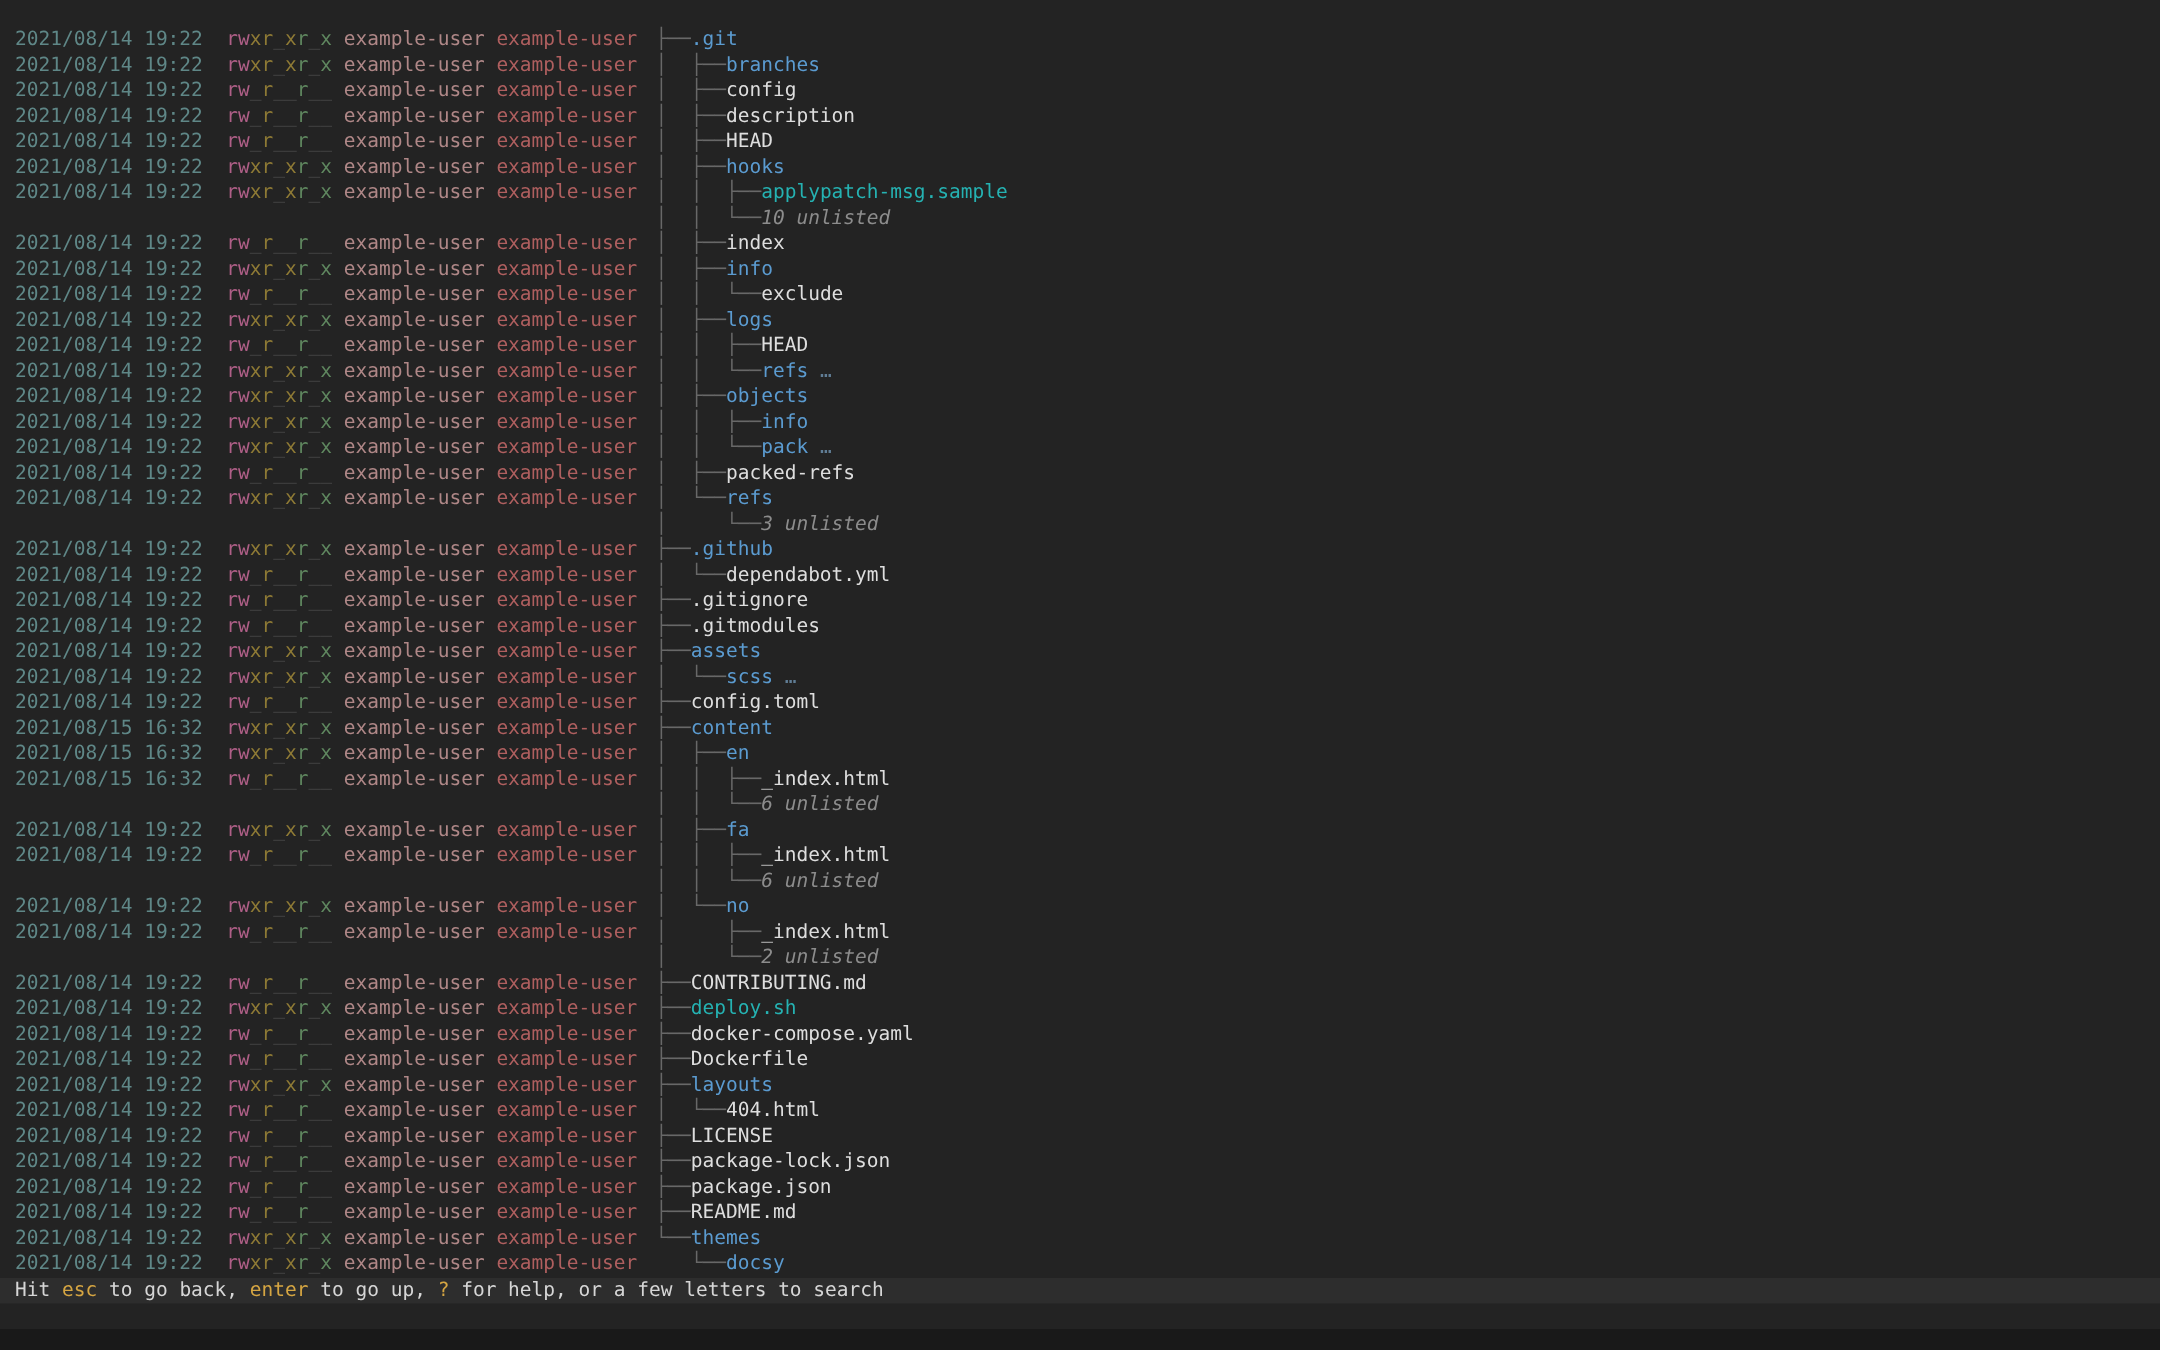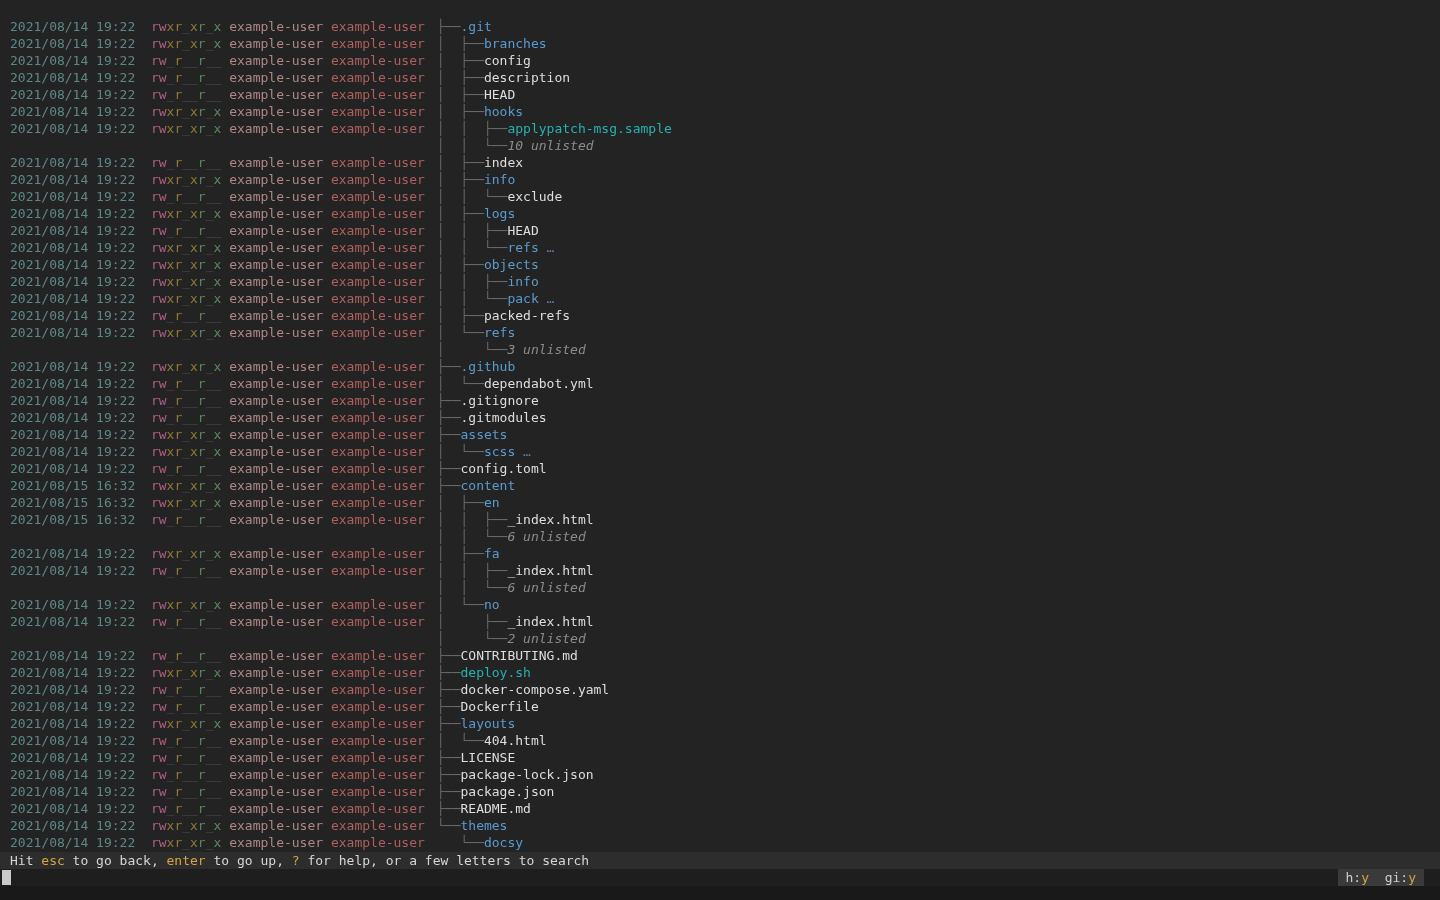--- a/index.html
+++ b/index.html
@@ -48,20 +48,16 @@
 </head>
 <body>
 
 <div class="screen">
 
 
   <div class="rows" id="tree-rows"><div class="row"><span class="meta"><span style="color: rgb(95, 135, 135);">2021/08/14 19:22</span>  <span><span style="color: rgb(175, 95, 135);">r</span><span style="color: rgb(175, 95, 135);">w</span><span style="color: rgb(142, 122, 53);">x</span><span style="color: rgb(142, 122, 53);">r</span><span style="color: rgb(77, 77, 77);">_</span><span style="color: rgb(142, 122, 53);">x</span><span style="color: rgb(95, 135, 95);">r</span><span style="color: rgb(77, 77, 77);">_</span><span style="color: rgb(95, 135, 95);">x</span></span> <span style="color: rgb(175, 135, 135);">example-user</span> <span style="color: rgb(175, 95, 95);">example-user</span></span><span class="prefix" style="color: rgb(104, 104, 104);">├──</span><span style="color: rgb(91, 155, 208);">.git</span></div><div class="row"><span class="meta"><span style="color: rgb(95, 135, 135);">2021/08/14 19:22</span>  <span><span style="color: rgb(175, 95, 135);">r</span><span style="color: rgb(175, 95, 135);">w</span><span style="color: rgb(142, 122, 53);">x</span><span style="color: rgb(142, 122, 53);">r</span><span style="color: rgb(77, 77, 77);">_</span><span style="color: rgb(142, 122, 53);">x</span><span style="color: rgb(95, 135, 95);">r</span><span style="color: rgb(77, 77, 77);">_</span><span style="color: rgb(95, 135, 95);">x</span></span> <span style="color: rgb(175, 135, 135);">example-user</span> <span style="color: rgb(175, 95, 95);">example-user</span></span><span class="prefix" style="color: rgb(104, 104, 104);">│  ├──</span><span style="color: rgb(91, 155, 208);">branches</span></div><div class="row"><span class="meta"><span style="color: rgb(95, 135, 135);">2021/08/14 19:22</span>  <span><span style="color: rgb(175, 95, 135);">r</span><span style="color: rgb(175, 95, 135);">w</span><span style="color: rgb(77, 77, 77);">_</span><span style="color: rgb(142, 122, 53);">r</span><span style="color: rgb(77, 77, 77);">_</span><span style="color: rgb(77, 77, 77);">_</span><span style="color: rgb(95, 135, 95);">r</span><span style="color: rgb(77, 77, 77);">_</span><span style="color: rgb(77, 77, 77);">_</span></span> <span style="color: rgb(175, 135, 135);">example-user</span> <span style="color: rgb(175, 95, 95);">example-user</span></span><span class="prefix" style="color: rgb(104, 104, 104);">│  ├──</span><span style="color: rgb(222, 222, 222);">config</span></div><div class="row"><span class="meta"><span style="color: rgb(95, 135, 135);">2021/08/14 19:22</span>  <span><span style="color: rgb(175, 95, 135);">r</span><span style="color: rgb(175, 95, 135);">w</span><span style="color: rgb(77, 77, 77);">_</span><span style="color: rgb(142, 122, 53);">r</span><span style="color: rgb(77, 77, 77);">_</span><span style="color: rgb(77, 77, 77);">_</span><span style="color: rgb(95, 135, 95);">r</span><span style="color: rgb(77, 77, 77);">_</span><span style="color: rgb(77, 77, 77);">_</span></span> <span style="color: rgb(175, 135, 135);">example-user</span> <span style="color: rgb(175, 95, 95);">example-user</span></span><span class="prefix" style="color: rgb(104, 104, 104);">│  ├──</span><span style="color: rgb(222, 222, 222);">description</span></div><div class="row"><span class="meta"><span style="color: rgb(95, 135, 135);">2021/08/14 19:22</span>  <span><span style="color: rgb(175, 95, 135);">r</span><span style="color: rgb(175, 95, 135);">w</span><span style="color: rgb(77, 77, 77);">_</span><span style="color: rgb(142, 122, 53);">r</span><span style="color: rgb(77, 77, 77);">_</span><span style="color: rgb(77, 77, 77);">_</span><span style="color: rgb(95, 135, 95);">r</span><span style="color: rgb(77, 77, 77);">_</span><span style="color: rgb(77, 77, 77);">_</span></span> <span style="color: rgb(175, 135, 135);">example-user</span> <span style="color: rgb(175, 95, 95);">example-user</span></span><span class="prefix" style="color: rgb(104, 104, 104);">│  ├──</span><span style="color: rgb(222, 222, 222);">HEAD</span></div><div class="row"><span class="meta"><span style="color: rgb(95, 135, 135);">2021/08/14 19:22</span>  <span><span style="color: rgb(175, 95, 135);">r</span><span style="color: rgb(175, 95, 135);">w</span><span style="color: rgb(142, 122, 53);">x</span><span style="color: rgb(142, 122, 53);">r</span><span style="color: rgb(77, 77, 77);">_</span><span style="color: rgb(142, 122, 53);">x</span><span style="color: rgb(95, 135, 95);">r</span><span style="color: rgb(77, 77, 77);">_</span><span style="color: rgb(95, 135, 95);">x</span></span> <span style="color: rgb(175, 135, 135);">example-user</span> <span style="color: rgb(175, 95, 95);">example-user</span></span><span class="prefix" style="color: rgb(104, 104, 104);">│  ├──</span><span style="color: rgb(91, 155, 208);">hooks</span></div><div class="row"><span class="meta"><span style="color: rgb(95, 135, 135);">2021/08/14 19:22</span>  <span><span style="color: rgb(175, 95, 135);">r</span><span style="color: rgb(175, 95, 135);">w</span><span style="color: rgb(142, 122, 53);">x</span><span style="color: rgb(142, 122, 53);">r</span><span style="color: rgb(77, 77, 77);">_</span><span style="color: rgb(142, 122, 53);">x</span><span style="color: rgb(95, 135, 95);">r</span><span style="color: rgb(77, 77, 77);">_</span><span style="color: rgb(95, 135, 95);">x</span></span> <span style="color: rgb(175, 135, 135);">example-user</span> <span style="color: rgb(175, 95, 95);">example-user</span></span><span class="prefix" style="color: rgb(104, 104, 104);">│  │  ├──</span><span style="color: rgb(37, 178, 178);">applypatch-msg.sample</span></div><div class="row"><span class="meta"></span><span class="prefix" style="color: rgb(104, 104, 104);">│  │  └──</span><span class="name-unlisted" style="color: rgb(140, 140, 140);">10 unlisted</span></div><div class="row"><span class="meta"><span style="color: rgb(95, 135, 135);">2021/08/14 19:22</span>  <span><span style="color: rgb(175, 95, 135);">r</span><span style="color: rgb(175, 95, 135);">w</span><span style="color: rgb(77, 77, 77);">_</span><span style="color: rgb(142, 122, 53);">r</span><span style="color: rgb(77, 77, 77);">_</span><span style="color: rgb(77, 77, 77);">_</span><span style="color: rgb(95, 135, 95);">r</span><span style="color: rgb(77, 77, 77);">_</span><span style="color: rgb(77, 77, 77);">_</span></span> <span style="color: rgb(175, 135, 135);">example-user</span> <span style="color: rgb(175, 95, 95);">example-user</span></span><span class="prefix" style="color: rgb(104, 104, 104);">│  ├──</span><span style="color: rgb(222, 222, 222);">index</span></div><div class="row"><span class="meta"><span style="color: rgb(95, 135, 135);">2021/08/14 19:22</span>  <span><span style="color: rgb(175, 95, 135);">r</span><span style="color: rgb(175, 95, 135);">w</span><span style="color: rgb(142, 122, 53);">x</span><span style="color: rgb(142, 122, 53);">r</span><span style="color: rgb(77, 77, 77);">_</span><span style="color: rgb(142, 122, 53);">x</span><span style="color: rgb(95, 135, 95);">r</span><span style="color: rgb(77, 77, 77);">_</span><span style="color: rgb(95, 135, 95);">x</span></span> <span style="color: rgb(175, 135, 135);">example-user</span> <span style="color: rgb(175, 95, 95);">example-user</span></span><span class="prefix" style="color: rgb(104, 104, 104);">│  ├──</span><span style="color: rgb(91, 155, 208);">info</span></div><div class="row"><span class="meta"><span style="color: rgb(95, 135, 135);">2021/08/14 19:22</span>  <span><span style="color: rgb(175, 95, 135);">r</span><span style="color: rgb(175, 95, 135);">w</span><span style="color: rgb(77, 77, 77);">_</span><span style="color: rgb(142, 122, 53);">r</span><span style="color: rgb(77, 77, 77);">_</span><span style="color: rgb(77, 77, 77);">_</span><span style="color: rgb(95, 135, 95);">r</span><span style="color: rgb(77, 77, 77);">_</span><span style="color: rgb(77, 77, 77);">_</span></span> <span style="color: rgb(175, 135, 135);">example-user</span> <span style="color: rgb(175, 95, 95);">example-user</span></span><span class="prefix" style="color: rgb(104, 104, 104);">│  │  └──</span><span style="color: rgb(222, 222, 222);">exclude</span></div><div class="row"><span class="meta"><span style="color: rgb(95, 135, 135);">2021/08/14 19:22</span>  <span><span style="color: rgb(175, 95, 135);">r</span><span style="color: rgb(175, 95, 135);">w</span><span style="color: rgb(142, 122, 53);">x</span><span style="color: rgb(142, 122, 53);">r</span><span style="color: rgb(77, 77, 77);">_</span><span style="color: rgb(142, 122, 53);">x</span><span style="color: rgb(95, 135, 95);">r</span><span style="color: rgb(77, 77, 77);">_</span><span style="color: rgb(95, 135, 95);">x</span></span> <span style="color: rgb(175, 135, 135);">example-user</span> <span style="color: rgb(175, 95, 95);">example-user</span></span><span class="prefix" style="color: rgb(104, 104, 104);">│  ├──</span><span style="color: rgb(91, 155, 208);">logs</span></div><div class="row"><span class="meta"><span style="color: rgb(95, 135, 135);">2021/08/14 19:22</span>  <span><span style="color: rgb(175, 95, 135);">r</span><span style="color: rgb(175, 95, 135);">w</span><span style="color: rgb(77, 77, 77);">_</span><span style="color: rgb(142, 122, 53);">r</span><span style="color: rgb(77, 77, 77);">_</span><span style="color: rgb(77, 77, 77);">_</span><span style="color: rgb(95, 135, 95);">r</span><span style="color: rgb(77, 77, 77);">_</span><span style="color: rgb(77, 77, 77);">_</span></span> <span style="color: rgb(175, 135, 135);">example-user</span> <span style="color: rgb(175, 95, 95);">example-user</span></span><span class="prefix" style="color: rgb(104, 104, 104);">│  │  ├──</span><span style="color: rgb(222, 222, 222);">HEAD</span></div><div class="row"><span class="meta"><span style="color: rgb(95, 135, 135);">2021/08/14 19:22</span>  <span><span style="color: rgb(175, 95, 135);">r</span><span style="color: rgb(175, 95, 135);">w</span><span style="color: rgb(142, 122, 53);">x</span><span style="color: rgb(142, 122, 53);">r</span><span style="color: rgb(77, 77, 77);">_</span><span style="color: rgb(142, 122, 53);">x</span><span style="color: rgb(95, 135, 95);">r</span><span style="color: rgb(77, 77, 77);">_</span><span style="color: rgb(95, 135, 95);">x</span></span> <span style="color: rgb(175, 135, 135);">example-user</span> <span style="color: rgb(175, 95, 95);">example-user</span></span><span class="prefix" style="color: rgb(104, 104, 104);">│  │  └──</span><span style="color: rgb(91, 155, 208);">refs</span><span style="color: rgb(96, 125, 149);"> …</span></div><div class="row"><span class="meta"><span style="color: rgb(95, 135, 135);">2021/08/14 19:22</span>  <span><span style="color: rgb(175, 95, 135);">r</span><span style="color: rgb(175, 95, 135);">w</span><span style="color: rgb(142, 122, 53);">x</span><span style="color: rgb(142, 122, 53);">r</span><span style="color: rgb(77, 77, 77);">_</span><span style="color: rgb(142, 122, 53);">x</span><span style="color: rgb(95, 135, 95);">r</span><span style="color: rgb(77, 77, 77);">_</span><span style="color: rgb(95, 135, 95);">x</span></span> <span style="color: rgb(175, 135, 135);">example-user</span> <span style="color: rgb(175, 95, 95);">example-user</span></span><span class="prefix" style="color: rgb(104, 104, 104);">│  ├──</span><span style="color: rgb(91, 155, 208);">objects</span></div><div class="row"><span class="meta"><span style="color: rgb(95, 135, 135);">2021/08/14 19:22</span>  <span><span style="color: rgb(175, 95, 135);">r</span><span style="color: rgb(175, 95, 135);">w</span><span style="color: rgb(142, 122, 53);">x</span><span style="color: rgb(142, 122, 53);">r</span><span style="color: rgb(77, 77, 77);">_</span><span style="color: rgb(142, 122, 53);">x</span><span style="color: rgb(95, 135, 95);">r</span><span style="color: rgb(77, 77, 77);">_</span><span style="color: rgb(95, 135, 95);">x</span></span> <span style="color: rgb(175, 135, 135);">example-user</span> <span style="color: rgb(175, 95, 95);">example-user</span></span><span class="prefix" style="color: rgb(104, 104, 104);">│  │  ├──</span><span style="color: rgb(91, 155, 208);">info</span></div><div class="row"><span class="meta"><span style="color: rgb(95, 135, 135);">2021/08/14 19:22</span>  <span><span style="color: rgb(175, 95, 135);">r</span><span style="color: rgb(175, 95, 135);">w</span><span style="color: rgb(142, 122, 53);">x</span><span style="color: rgb(142, 122, 53);">r</span><span style="color: rgb(77, 77, 77);">_</span><span style="color: rgb(142, 122, 53);">x</span><span style="color: rgb(95, 135, 95);">r</span><span style="color: rgb(77, 77, 77);">_</span><span style="color: rgb(95, 135, 95);">x</span></span> <span style="color: rgb(175, 135, 135);">example-user</span> <span style="color: rgb(175, 95, 95);">example-user</span></span><span class="prefix" style="color: rgb(104, 104, 104);">│  │  └──</span><span style="color: rgb(91, 155, 208);">pack</span><span style="color: rgb(96, 125, 149);"> …</span></div><div class="row"><span class="meta"><span style="color: rgb(95, 135, 135);">2021/08/14 19:22</span>  <span><span style="color: rgb(175, 95, 135);">r</span><span style="color: rgb(175, 95, 135);">w</span><span style="color: rgb(77, 77, 77);">_</span><span style="color: rgb(142, 122, 53);">r</span><span style="color: rgb(77, 77, 77);">_</span><span style="color: rgb(77, 77, 77);">_</span><span style="color: rgb(95, 135, 95);">r</span><span style="color: rgb(77, 77, 77);">_</span><span style="color: rgb(77, 77, 77);">_</span></span> <span style="color: rgb(175, 135, 135);">example-user</span> <span style="color: rgb(175, 95, 95);">example-user</span></span><span class="prefix" style="color: rgb(104, 104, 104);">│  ├──</span><span style="color: rgb(222, 222, 222);">packed-refs</span></div><div class="row"><span class="meta"><span style="color: rgb(95, 135, 135);">2021/08/14 19:22</span>  <span><span style="color: rgb(175, 95, 135);">r</span><span style="color: rgb(175, 95, 135);">w</span><span style="color: rgb(142, 122, 53);">x</span><span style="color: rgb(142, 122, 53);">r</span><span style="color: rgb(77, 77, 77);">_</span><span style="color: rgb(142, 122, 53);">x</span><span style="color: rgb(95, 135, 95);">r</span><span style="color: rgb(77, 77, 77);">_</span><span style="color: rgb(95, 135, 95);">x</span></span> <span style="color: rgb(175, 135, 135);">example-user</span> <span style="color: rgb(175, 95, 95);">example-user</span></span><span class="prefix" style="color: rgb(104, 104, 104);">│  └──</span><span style="color: rgb(91, 155, 208);">refs</span></div><div class="row"><span class="meta"></span><span class="prefix" style="color: rgb(104, 104, 104);">│     └──</span><span class="name-unlisted" style="color: rgb(140, 140, 140);">3 unlisted</span></div><div class="row"><span class="meta"><span style="color: rgb(95, 135, 135);">2021/08/14 19:22</span>  <span><span style="color: rgb(175, 95, 135);">r</span><span style="color: rgb(175, 95, 135);">w</span><span style="color: rgb(142, 122, 53);">x</span><span style="color: rgb(142, 122, 53);">r</span><span style="color: rgb(77, 77, 77);">_</span><span style="color: rgb(142, 122, 53);">x</span><span style="color: rgb(95, 135, 95);">r</span><span style="color: rgb(77, 77, 77);">_</span><span style="color: rgb(95, 135, 95);">x</span></span> <span style="color: rgb(175, 135, 135);">example-user</span> <span style="color: rgb(175, 95, 95);">example-user</span></span><span class="prefix" style="color: rgb(104, 104, 104);">├──</span><span style="color: rgb(91, 155, 208);">.github</span></div><div class="row"><span class="meta"><span style="color: rgb(95, 135, 135);">2021/08/14 19:22</span>  <span><span style="color: rgb(175, 95, 135);">r</span><span style="color: rgb(175, 95, 135);">w</span><span style="color: rgb(77, 77, 77);">_</span><span style="color: rgb(142, 122, 53);">r</span><span style="color: rgb(77, 77, 77);">_</span><span style="color: rgb(77, 77, 77);">_</span><span style="color: rgb(95, 135, 95);">r</span><span style="color: rgb(77, 77, 77);">_</span><span style="color: rgb(77, 77, 77);">_</span></span> <span style="color: rgb(175, 135, 135);">example-user</span> <span style="color: rgb(175, 95, 95);">example-user</span></span><span class="prefix" style="color: rgb(104, 104, 104);">│  └──</span><span style="color: rgb(222, 222, 222);">dependabot.yml</span></div><div class="row"><span class="meta"><span style="color: rgb(95, 135, 135);">2021/08/14 19:22</span>  <span><span style="color: rgb(175, 95, 135);">r</span><span style="color: rgb(175, 95, 135);">w</span><span style="color: rgb(77, 77, 77);">_</span><span style="color: rgb(142, 122, 53);">r</span><span style="color: rgb(77, 77, 77);">_</span><span style="color: rgb(77, 77, 77);">_</span><span style="color: rgb(95, 135, 95);">r</span><span style="color: rgb(77, 77, 77);">_</span><span style="color: rgb(77, 77, 77);">_</span></span> <span style="color: rgb(175, 135, 135);">example-user</span> <span style="color: rgb(175, 95, 95);">example-user</span></span><span class="prefix" style="color: rgb(104, 104, 104);">├──</span><span style="color: rgb(222, 222, 222);">.gitignore</span></div><div class="row"><span class="meta"><span style="color: rgb(95, 135, 135);">2021/08/14 19:22</span>  <span><span style="color: rgb(175, 95, 135);">r</span><span style="color: rgb(175, 95, 135);">w</span><span style="color: rgb(77, 77, 77);">_</span><span style="color: rgb(142, 122, 53);">r</span><span style="color: rgb(77, 77, 77);">_</span><span style="color: rgb(77, 77, 77);">_</span><span style="color: rgb(95, 135, 95);">r</span><span style="color: rgb(77, 77, 77);">_</span><span style="color: rgb(77, 77, 77);">_</span></span> <span style="color: rgb(175, 135, 135);">example-user</span> <span style="color: rgb(175, 95, 95);">example-user</span></span><span class="prefix" style="color: rgb(104, 104, 104);">├──</span><span style="color: rgb(222, 222, 222);">.gitmodules</span></div><div class="row"><span class="meta"><span style="color: rgb(95, 135, 135);">2021/08/14 19:22</span>  <span><span style="color: rgb(175, 95, 135);">r</span><span style="color: rgb(175, 95, 135);">w</span><span style="color: rgb(142, 122, 53);">x</span><span style="color: rgb(142, 122, 53);">r</span><span style="color: rgb(77, 77, 77);">_</span><span style="color: rgb(142, 122, 53);">x</span><span style="color: rgb(95, 135, 95);">r</span><span style="color: rgb(77, 77, 77);">_</span><span style="color: rgb(95, 135, 95);">x</span></span> <span style="color: rgb(175, 135, 135);">example-user</span> <span style="color: rgb(175, 95, 95);">example-user</span></span><span class="prefix" style="color: rgb(104, 104, 104);">├──</span><span style="color: rgb(91, 155, 208);">assets</span></div><div class="row"><span class="meta"><span style="color: rgb(95, 135, 135);">2021/08/14 19:22</span>  <span><span style="color: rgb(175, 95, 135);">r</span><span style="color: rgb(175, 95, 135);">w</span><span style="color: rgb(142, 122, 53);">x</span><span style="color: rgb(142, 122, 53);">r</span><span style="color: rgb(77, 77, 77);">_</span><span style="color: rgb(142, 122, 53);">x</span><span style="color: rgb(95, 135, 95);">r</span><span style="color: rgb(77, 77, 77);">_</span><span style="color: rgb(95, 135, 95);">x</span></span> <span style="color: rgb(175, 135, 135);">example-user</span> <span style="color: rgb(175, 95, 95);">example-user</span></span><span class="prefix" style="color: rgb(104, 104, 104);">│  └──</span><span style="color: rgb(91, 155, 208);">scss</span><span style="color: rgb(96, 125, 149);"> …</span></div><div class="row"><span class="meta"><span style="color: rgb(95, 135, 135);">2021/08/14 19:22</span>  <span><span style="color: rgb(175, 95, 135);">r</span><span style="color: rgb(175, 95, 135);">w</span><span style="color: rgb(77, 77, 77);">_</span><span style="color: rgb(142, 122, 53);">r</span><span style="color: rgb(77, 77, 77);">_</span><span style="color: rgb(77, 77, 77);">_</span><span style="color: rgb(95, 135, 95);">r</span><span style="color: rgb(77, 77, 77);">_</span><span style="color: rgb(77, 77, 77);">_</span></span> <span style="color: rgb(175, 135, 135);">example-user</span> <span style="color: rgb(175, 95, 95);">example-user</span></span><span class="prefix" style="color: rgb(104, 104, 104);">├──</span><span style="color: rgb(222, 222, 222);">config.toml</span></div><div class="row"><span class="meta"><span style="color: rgb(95, 135, 135);">2021/08/15 16:32</span>  <span><span style="color: rgb(175, 95, 135);">r</span><span style="color: rgb(175, 95, 135);">w</span><span style="color: rgb(142, 122, 53);">x</span><span style="color: rgb(142, 122, 53);">r</span><span style="color: rgb(77, 77, 77);">_</span><span style="color: rgb(142, 122, 53);">x</span><span style="color: rgb(95, 135, 95);">r</span><span style="color: rgb(77, 77, 77);">_</span><span style="color: rgb(95, 135, 95);">x</span></span> <span style="color: rgb(175, 135, 135);">example-user</span> <span style="color: rgb(175, 95, 95);">example-user</span></span><span class="prefix" style="color: rgb(104, 104, 104);">├──</span><span style="color: rgb(91, 155, 208);">content</span></div><div class="row"><span class="meta"><span style="color: rgb(95, 135, 135);">2021/08/15 16:32</span>  <span><span style="color: rgb(175, 95, 135);">r</span><span style="color: rgb(175, 95, 135);">w</span><span style="color: rgb(142, 122, 53);">x</span><span style="color: rgb(142, 122, 53);">r</span><span style="color: rgb(77, 77, 77);">_</span><span style="color: rgb(142, 122, 53);">x</span><span style="color: rgb(95, 135, 95);">r</span><span style="color: rgb(77, 77, 77);">_</span><span style="color: rgb(95, 135, 95);">x</span></span> <span style="color: rgb(175, 135, 135);">example-user</span> <span style="color: rgb(175, 95, 95);">example-user</span></span><span class="prefix" style="color: rgb(104, 104, 104);">│  ├──</span><span style="color: rgb(91, 155, 208);">en</span></div><div class="row"><span class="meta"><span style="color: rgb(95, 135, 135);">2021/08/15 16:32</span>  <span><span style="color: rgb(175, 95, 135);">r</span><span style="color: rgb(175, 95, 135);">w</span><span style="color: rgb(77, 77, 77);">_</span><span style="color: rgb(142, 122, 53);">r</span><span style="color: rgb(77, 77, 77);">_</span><span style="color: rgb(77, 77, 77);">_</span><span style="color: rgb(95, 135, 95);">r</span><span style="color: rgb(77, 77, 77);">_</span><span style="color: rgb(77, 77, 77);">_</span></span> <span style="color: rgb(175, 135, 135);">example-user</span> <span style="color: rgb(175, 95, 95);">example-user</span></span><span class="prefix" style="color: rgb(104, 104, 104);">│  │  ├──</span><span style="color: rgb(222, 222, 222);">_index.html</span></div><div class="row"><span class="meta"></span><span class="prefix" style="color: rgb(104, 104, 104);">│  │  └──</span><span class="name-unlisted" style="color: rgb(140, 140, 140);">6 unlisted</span></div><div class="row"><span class="meta"><span style="color: rgb(95, 135, 135);">2021/08/14 19:22</span>  <span><span style="color: rgb(175, 95, 135);">r</span><span style="color: rgb(175, 95, 135);">w</span><span style="color: rgb(142, 122, 53);">x</span><span style="color: rgb(142, 122, 53);">r</span><span style="color: rgb(77, 77, 77);">_</span><span style="color: rgb(142, 122, 53);">x</span><span style="color: rgb(95, 135, 95);">r</span><span style="color: rgb(77, 77, 77);">_</span><span style="color: rgb(95, 135, 95);">x</span></span> <span style="color: rgb(175, 135, 135);">example-user</span> <span style="color: rgb(175, 95, 95);">example-user</span></span><span class="prefix" style="color: rgb(104, 104, 104);">│  ├──</span><span style="color: rgb(91, 155, 208);">fa</span></div><div class="row"><span class="meta"><span style="color: rgb(95, 135, 135);">2021/08/14 19:22</span>  <span><span style="color: rgb(175, 95, 135);">r</span><span style="color: rgb(175, 95, 135);">w</span><span style="color: rgb(77, 77, 77);">_</span><span style="color: rgb(142, 122, 53);">r</span><span style="color: rgb(77, 77, 77);">_</span><span style="color: rgb(77, 77, 77);">_</span><span style="color: rgb(95, 135, 95);">r</span><span style="color: rgb(77, 77, 77);">_</span><span style="color: rgb(77, 77, 77);">_</span></span> <span style="color: rgb(175, 135, 135);">example-user</span> <span style="color: rgb(175, 95, 95);">example-user</span></span><span class="prefix" style="color: rgb(104, 104, 104);">│  │  ├──</span><span style="color: rgb(222, 222, 222);">_index.html</span></div><div class="row"><span class="meta"></span><span class="prefix" style="color: rgb(104, 104, 104);">│  │  └──</span><span class="name-unlisted" style="color: rgb(140, 140, 140);">6 unlisted</span></div><div class="row"><span class="meta"><span style="color: rgb(95, 135, 135);">2021/08/14 19:22</span>  <span><span style="color: rgb(175, 95, 135);">r</span><span style="color: rgb(175, 95, 135);">w</span><span style="color: rgb(142, 122, 53);">x</span><span style="color: rgb(142, 122, 53);">r</span><span style="color: rgb(77, 77, 77);">_</span><span style="color: rgb(142, 122, 53);">x</span><span style="color: rgb(95, 135, 95);">r</span><span style="color: rgb(77, 77, 77);">_</span><span style="color: rgb(95, 135, 95);">x</span></span> <span style="color: rgb(175, 135, 135);">example-user</span> <span style="color: rgb(175, 95, 95);">example-user</span></span><span class="prefix" style="color: rgb(104, 104, 104);">│  └──</span><span style="color: rgb(91, 155, 208);">no</span></div><div class="row"><span class="meta"><span style="color: rgb(95, 135, 135);">2021/08/14 19:22</span>  <span><span style="color: rgb(175, 95, 135);">r</span><span style="color: rgb(175, 95, 135);">w</span><span style="color: rgb(77, 77, 77);">_</span><span style="color: rgb(142, 122, 53);">r</span><span style="color: rgb(77, 77, 77);">_</span><span style="color: rgb(77, 77, 77);">_</span><span style="color: rgb(95, 135, 95);">r</span><span style="color: rgb(77, 77, 77);">_</span><span style="color: rgb(77, 77, 77);">_</span></span> <span style="color: rgb(175, 135, 135);">example-user</span> <span style="color: rgb(175, 95, 95);">example-user</span></span><span class="prefix" style="color: rgb(104, 104, 104);">│     ├──</span><span style="color: rgb(222, 222, 222);">_index.html</span></div><div class="row"><span class="meta"></span><span class="prefix" style="color: rgb(104, 104, 104);">│     └──</span><span class="name-unlisted" style="color: rgb(140, 140, 140);">2 unlisted</span></div><div class="row"><span class="meta"><span style="color: rgb(95, 135, 135);">2021/08/14 19:22</span>  <span><span style="color: rgb(175, 95, 135);">r</span><span style="color: rgb(175, 95, 135);">w</span><span style="color: rgb(77, 77, 77);">_</span><span style="color: rgb(142, 122, 53);">r</span><span style="color: rgb(77, 77, 77);">_</span><span style="color: rgb(77, 77, 77);">_</span><span style="color: rgb(95, 135, 95);">r</span><span style="color: rgb(77, 77, 77);">_</span><span style="color: rgb(77, 77, 77);">_</span></span> <span style="color: rgb(175, 135, 135);">example-user</span> <span style="color: rgb(175, 95, 95);">example-user</span></span><span class="prefix" style="color: rgb(104, 104, 104);">├──</span><span style="color: rgb(222, 222, 222);">CONTRIBUTING.md</span></div><div class="row"><span class="meta"><span style="color: rgb(95, 135, 135);">2021/08/14 19:22</span>  <span><span style="color: rgb(175, 95, 135);">r</span><span style="color: rgb(175, 95, 135);">w</span><span style="color: rgb(142, 122, 53);">x</span><span style="color: rgb(142, 122, 53);">r</span><span style="color: rgb(77, 77, 77);">_</span><span style="color: rgb(142, 122, 53);">x</span><span style="color: rgb(95, 135, 95);">r</span><span style="color: rgb(77, 77, 77);">_</span><span style="color: rgb(95, 135, 95);">x</span></span> <span style="color: rgb(175, 135, 135);">example-user</span> <span style="color: rgb(175, 95, 95);">example-user</span></span><span class="prefix" style="color: rgb(104, 104, 104);">├──</span><span style="color: rgb(37, 178, 178);">deploy.sh</span></div><div class="row"><span class="meta"><span style="color: rgb(95, 135, 135);">2021/08/14 19:22</span>  <span><span style="color: rgb(175, 95, 135);">r</span><span style="color: rgb(175, 95, 135);">w</span><span style="color: rgb(77, 77, 77);">_</span><span style="color: rgb(142, 122, 53);">r</span><span style="color: rgb(77, 77, 77);">_</span><span style="color: rgb(77, 77, 77);">_</span><span style="color: rgb(95, 135, 95);">r</span><span style="color: rgb(77, 77, 77);">_</span><span style="color: rgb(77, 77, 77);">_</span></span> <span style="color: rgb(175, 135, 135);">example-user</span> <span style="color: rgb(175, 95, 95);">example-user</span></span><span class="prefix" style="color: rgb(104, 104, 104);">├──</span><span style="color: rgb(222, 222, 222);">docker-compose.yaml</span></div><div class="row"><span class="meta"><span style="color: rgb(95, 135, 135);">2021/08/14 19:22</span>  <span><span style="color: rgb(175, 95, 135);">r</span><span style="color: rgb(175, 95, 135);">w</span><span style="color: rgb(77, 77, 77);">_</span><span style="color: rgb(142, 122, 53);">r</span><span style="color: rgb(77, 77, 77);">_</span><span style="color: rgb(77, 77, 77);">_</span><span style="color: rgb(95, 135, 95);">r</span><span style="color: rgb(77, 77, 77);">_</span><span style="color: rgb(77, 77, 77);">_</span></span> <span style="color: rgb(175, 135, 135);">example-user</span> <span style="color: rgb(175, 95, 95);">example-user</span></span><span class="prefix" style="color: rgb(104, 104, 104);">├──</span><span style="color: rgb(222, 222, 222);">Dockerfile</span></div><div class="row"><span class="meta"><span style="color: rgb(95, 135, 135);">2021/08/14 19:22</span>  <span><span style="color: rgb(175, 95, 135);">r</span><span style="color: rgb(175, 95, 135);">w</span><span style="color: rgb(142, 122, 53);">x</span><span style="color: rgb(142, 122, 53);">r</span><span style="color: rgb(77, 77, 77);">_</span><span style="color: rgb(142, 122, 53);">x</span><span style="color: rgb(95, 135, 95);">r</span><span style="color: rgb(77, 77, 77);">_</span><span style="color: rgb(95, 135, 95);">x</span></span> <span style="color: rgb(175, 135, 135);">example-user</span> <span style="color: rgb(175, 95, 95);">example-user</span></span><span class="prefix" style="color: rgb(104, 104, 104);">├──</span><span style="color: rgb(91, 155, 208);">layouts</span></div><div class="row"><span class="meta"><span style="color: rgb(95, 135, 135);">2021/08/14 19:22</span>  <span><span style="color: rgb(175, 95, 135);">r</span><span style="color: rgb(175, 95, 135);">w</span><span style="color: rgb(77, 77, 77);">_</span><span style="color: rgb(142, 122, 53);">r</span><span style="color: rgb(77, 77, 77);">_</span><span style="color: rgb(77, 77, 77);">_</span><span style="color: rgb(95, 135, 95);">r</span><span style="color: rgb(77, 77, 77);">_</span><span style="color: rgb(77, 77, 77);">_</span></span> <span style="color: rgb(175, 135, 135);">example-user</span> <span style="color: rgb(175, 95, 95);">example-user</span></span><span class="prefix" style="color: rgb(104, 104, 104);">│  └──</span><span style="color: rgb(222, 222, 222);">404.html</span></div><div class="row"><span class="meta"><span style="color: rgb(95, 135, 135);">2021/08/14 19:22</span>  <span><span style="color: rgb(175, 95, 135);">r</span><span style="color: rgb(175, 95, 135);">w</span><span style="color: rgb(77, 77, 77);">_</span><span style="color: rgb(142, 122, 53);">r</span><span style="color: rgb(77, 77, 77);">_</span><span style="color: rgb(77, 77, 77);">_</span><span style="color: rgb(95, 135, 95);">r</span><span style="color: rgb(77, 77, 77);">_</span><span style="color: rgb(77, 77, 77);">_</span></span> <span style="color: rgb(175, 135, 135);">example-user</span> <span style="color: rgb(175, 95, 95);">example-user</span></span><span class="prefix" style="color: rgb(104, 104, 104);">├──</span><span style="color: rgb(222, 222, 222);">LICENSE</span></div><div class="row"><span class="meta"><span style="color: rgb(95, 135, 135);">2021/08/14 19:22</span>  <span><span style="color: rgb(175, 95, 135);">r</span><span style="color: rgb(175, 95, 135);">w</span><span style="color: rgb(77, 77, 77);">_</span><span style="color: rgb(142, 122, 53);">r</span><span style="color: rgb(77, 77, 77);">_</span><span style="color: rgb(77, 77, 77);">_</span><span style="color: rgb(95, 135, 95);">r</span><span style="color: rgb(77, 77, 77);">_</span><span style="color: rgb(77, 77, 77);">_</span></span> <span style="color: rgb(175, 135, 135);">example-user</span> <span style="color: rgb(175, 95, 95);">example-user</span></span><span class="prefix" style="color: rgb(104, 104, 104);">├──</span><span style="color: rgb(222, 222, 222);">package-lock.json</span></div><div class="row"><span class="meta"><span style="color: rgb(95, 135, 135);">2021/08/14 19:22</span>  <span><span style="color: rgb(175, 95, 135);">r</span><span style="color: rgb(175, 95, 135);">w</span><span style="color: rgb(77, 77, 77);">_</span><span style="color: rgb(142, 122, 53);">r</span><span style="color: rgb(77, 77, 77);">_</span><span style="color: rgb(77, 77, 77);">_</span><span style="color: rgb(95, 135, 95);">r</span><span style="color: rgb(77, 77, 77);">_</span><span style="color: rgb(77, 77, 77);">_</span></span> <span style="color: rgb(175, 135, 135);">example-user</span> <span style="color: rgb(175, 95, 95);">example-user</span></span><span class="prefix" style="color: rgb(104, 104, 104);">├──</span><span style="color: rgb(222, 222, 222);">package.json</span></div><div class="row"><span class="meta"><span style="color: rgb(95, 135, 135);">2021/08/14 19:22</span>  <span><span style="color: rgb(175, 95, 135);">r</span><span style="color: rgb(175, 95, 135);">w</span><span style="color: rgb(77, 77, 77);">_</span><span style="color: rgb(142, 122, 53);">r</span><span style="color: rgb(77, 77, 77);">_</span><span style="color: rgb(77, 77, 77);">_</span><span style="color: rgb(95, 135, 95);">r</span><span style="color: rgb(77, 77, 77);">_</span><span style="color: rgb(77, 77, 77);">_</span></span> <span style="color: rgb(175, 135, 135);">example-user</span> <span style="color: rgb(175, 95, 95);">example-user</span></span><span class="prefix" style="color: rgb(104, 104, 104);">├──</span><span style="color: rgb(222, 222, 222);">README.md</span></div><div class="row"><span class="meta"><span style="color: rgb(95, 135, 135);">2021/08/14 19:22</span>  <span><span style="color: rgb(175, 95, 135);">r</span><span style="color: rgb(175, 95, 135);">w</span><span style="color: rgb(142, 122, 53);">x</span><span style="color: rgb(142, 122, 53);">r</span><span style="color: rgb(77, 77, 77);">_</span><span style="color: rgb(142, 122, 53);">x</span><span style="color: rgb(95, 135, 95);">r</span><span style="color: rgb(77, 77, 77);">_</span><span style="color: rgb(95, 135, 95);">x</span></span> <span style="color: rgb(175, 135, 135);">example-user</span> <span style="color: rgb(175, 95, 95);">example-user</span></span><span class="prefix" style="color: rgb(104, 104, 104);">└──</span><span style="color: rgb(91, 155, 208);">themes</span></div><div class="row"><span class="meta"><span style="color: rgb(95, 135, 135);">2021/08/14 19:22</span>  <span><span style="color: rgb(175, 95, 135);">r</span><span style="color: rgb(175, 95, 135);">w</span><span style="color: rgb(142, 122, 53);">x</span><span style="color: rgb(142, 122, 53);">r</span><span style="color: rgb(77, 77, 77);">_</span><span style="color: rgb(142, 122, 53);">x</span><span style="color: rgb(95, 135, 95);">r</span><span style="color: rgb(77, 77, 77);">_</span><span style="color: rgb(95, 135, 95);">x</span></span> <span style="color: rgb(175, 135, 135);">example-user</span> <span style="color: rgb(175, 95, 95);">example-user</span></span><span class="prefix" style="color: rgb(104, 104, 104);">   └──</span><span style="color: rgb(91, 155, 208);">docsy</span></div></div>
 
   <div class="status-bar" id="status-bar"><span style="color: rgb(214, 214, 214);">Hit </span><span style="color: rgb(213, 165, 66);">esc</span><span style="color: rgb(214, 214, 214);"> to go back, </span><span style="color: rgb(213, 165, 66);">enter</span><span style="color: rgb(214, 214, 214);"> to go up, </span><span style="color: rgb(213, 165, 66);">?</span><span style="color: rgb(214, 214, 214);"> for help, or a few letters to search</span></div>
 
-  <div class="input-row">
-    <div class="cursor"></div>
-    <div class="hints" id="hints-box"><span style="color: rgb(207, 207, 207);">h:</span><span style="color: rgb(213, 165, 66);">y</span>  <span style="color: rgb(207, 207, 207);">gi:</span><span style="color: rgb(213, 165, 66);">y</span></div>
-  </div>
 
   <div class="bottom-strip"></div>
 
 </div>
 
 </body></html>

